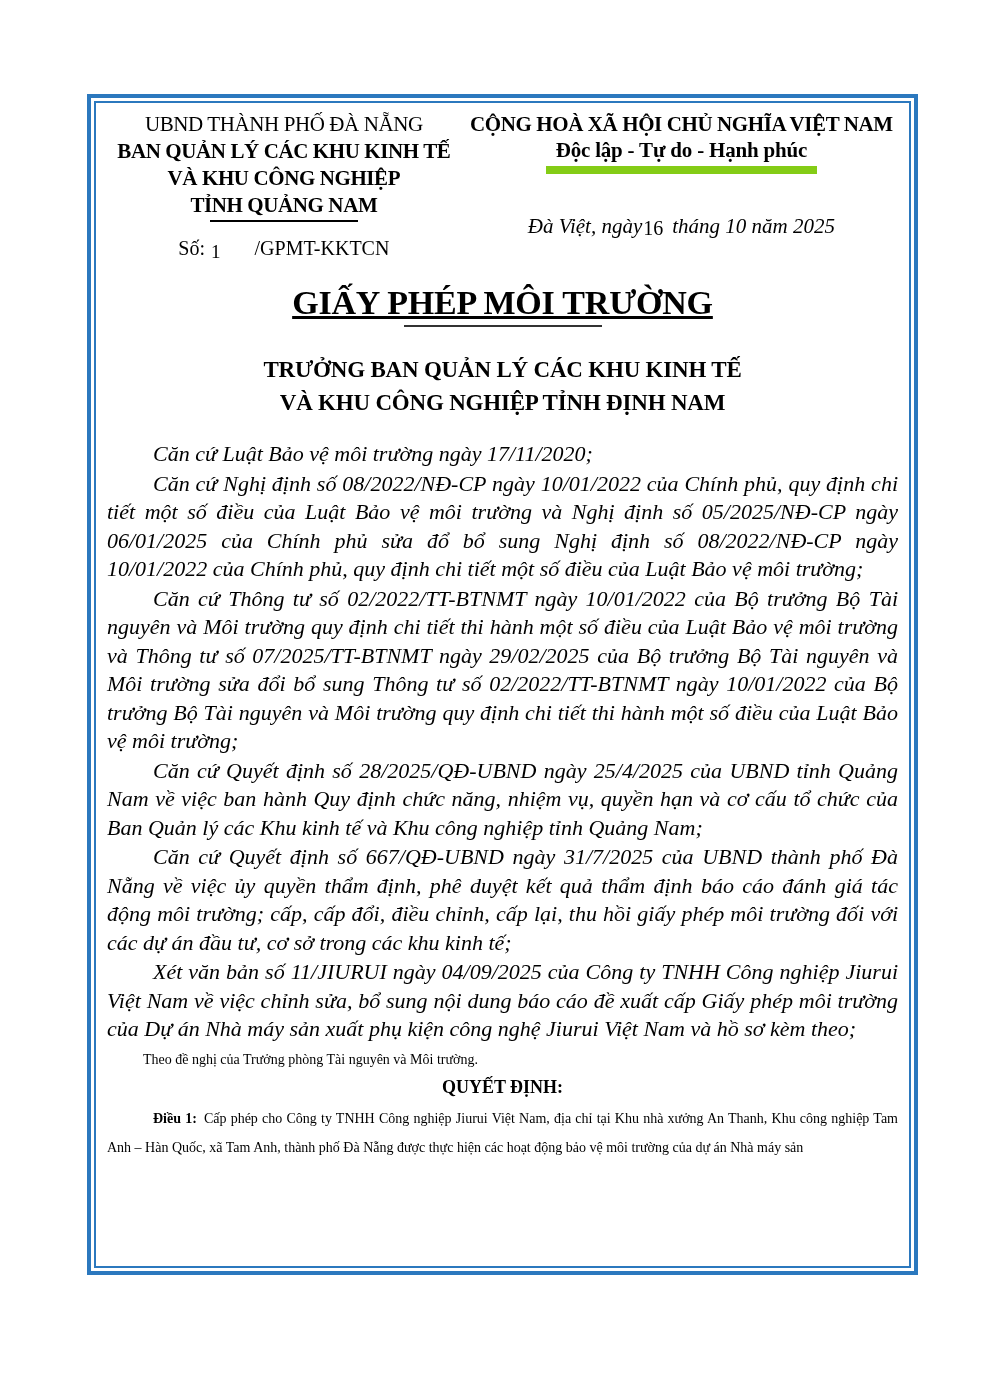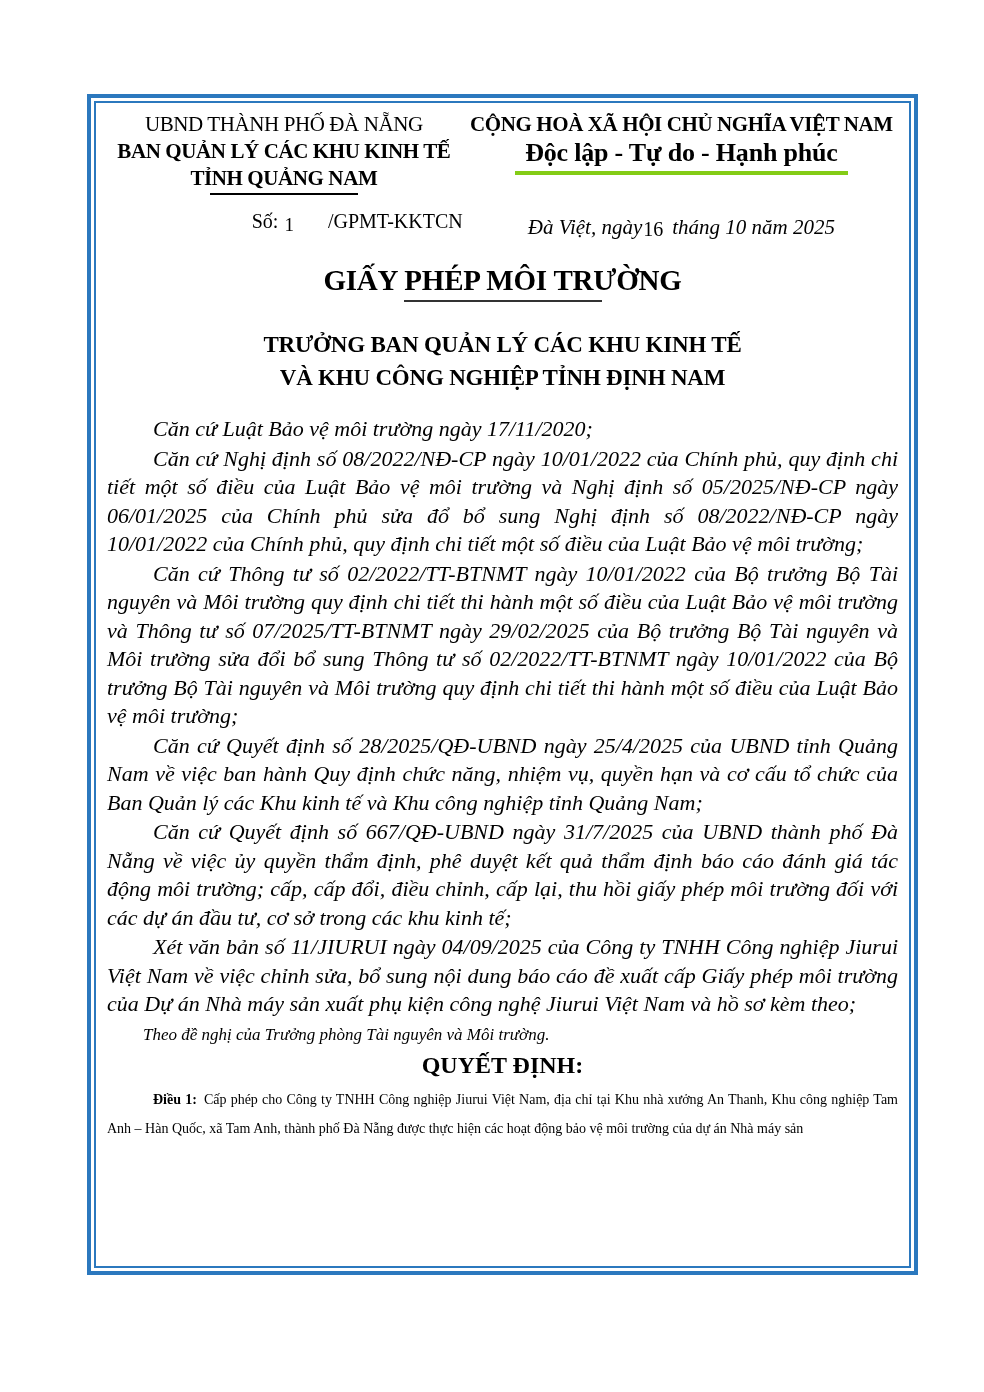--- a/index.html
+++ b/index.html
@@ -28,73 +28,74 @@
   .header-row { display: flex; width: 100%; margin-top: 2px; }
   .header-left { width: 45%; text-align: center; }
   .header-right { width: 55%; text-align: center; }
   .org-line { font-size: 21px; line-height: 27px; letter-spacing: -0.4px; white-space: nowrap; }
   .org-parent { font-weight: normal; }
   .org-bold { font-weight: bold; }
   .org-rule {
     width: 148px; margin: 1px auto 0 auto;
     border-bottom: 2px solid #000;
   }
-  .doc-number { margin-top: 15px; font-size: 20px; text-align: right; }
+  .doc-number { margin-top: 15px; font-size: 20px; text-align: center; }
   .doc-number .num-value {
     display: inline-block; position: relative; top: 3px;
     margin: 0 34px 0 6px; font-size: 19px;
   }
   .national-motto {
-    display: inline-block; font-weight: bold; font-size: 26px;
-    border-bottom: 4px solid #84cc16; padding: 0 10px 3px 10px;
+    display: inline-block; font-weight: bold; font-size: 21px;
+    border-bottom: 8px solid #84cc16; padding: 0 10px 3px 10px;
     letter-spacing: -0.2px;
   }
   .date-line { margin-top: 40px; font-style: italic; font-size: 21px; white-space: nowrap; }
   .date-line .date-day {
     display: inline-block; font-style: normal; position: relative; top: 2px;
     margin-left: 1px; font-size: 20px;
   }
   .date-line .date-suffix { margin-left: 9px; }
   
   .doc-title-wrap { text-align: center; margin-top: 24px; }
-  .doc-title { font-size: 29px; font-weight: bold; letter-spacing: -0.2px; }
+  .doc-title { font-size: 34px; font-weight: bold; letter-spacing: -0.2px; text-decoration: underline; }
   .title-rule { width: 198px; margin: 3px auto 0 auto; border-bottom: 2px solid #333; }
   .issuer-wrap { text-align: center; margin-top: 26px; }
   .issuer-line { font-size: 23px; font-weight: bold; line-height: 33px; letter-spacing: -0.2px; }
   
   .preamble { margin-top: 21px; padding: 0 2px; }
   .preamble p {
     font-style: italic;
     font-size: 22px; line-height: 28.5px;
     text-align: justify; text-indent: 46px;
     margin-bottom: 1px;
   }
   .proposal-line {
-    font-style: italic; font-size: 17px; line-height: 29px;
+    font-size: 14px; line-height: 29px;
     text-indent: 36px; margin-top: 1px;
   }
   
-  .decision-heading { text-align: center; font-weight: bold; font-size: 24px; margin-top: 3px; }
+  .decision-heading { text-align: center; font-weight: bold; font-size: 18px; margin-top: 3px; }
   .article-para {
     font-size: 14px; line-height: 29.5px;
     text-align: justify; text-indent: 46px;
     margin-top: 6px; padding: 0 2px;
   }
   .article-label { font-weight: bold; margin-right: 7px; }
 </style>
 </head>
 <body>
 
 <div class="page-frame">
   <div class="page-frame-inner">
 
     <div class="header-row">
       <div class="header-left">
         <div class="org-line org-parent">UBND THÀNH PHỐ ĐÀ NẴNG</div>
         <div class="org-line org-bold">BAN QUẢN LÝ CÁC KHU KINH TẾ</div>
+        <div class="org-line org-bold">VÀ KHU CÔNG NGHIỆP</div>
         <div class="org-line org-bold">TỈNH QUẢNG NAM</div>
         <div class="org-rule"></div>
         <div class="doc-number">
           <span>Số:</span><span class="num-value">1</span><span>/GPMT-KKTCN</span>
         </div>
       </div>
       <div class="header-right">
         <div class="org-line org-bold">CỘNG HOÀ XÃ HỘI CHỦ NGHĨA VIỆT NAM</div>
         <div>
           <span class="national-motto">Độc lập - Tự do - Hạnh phúc</span>

